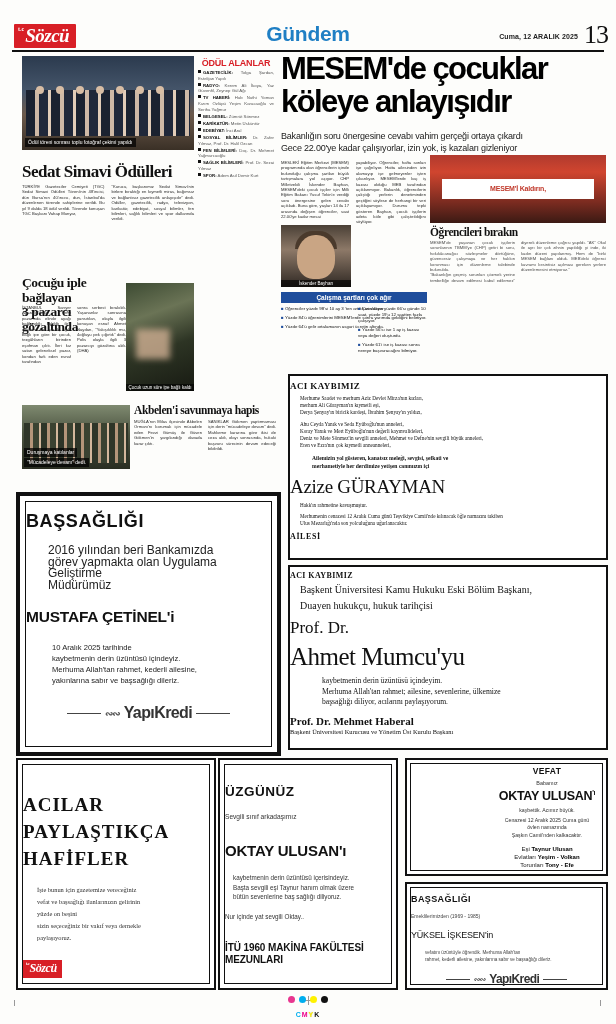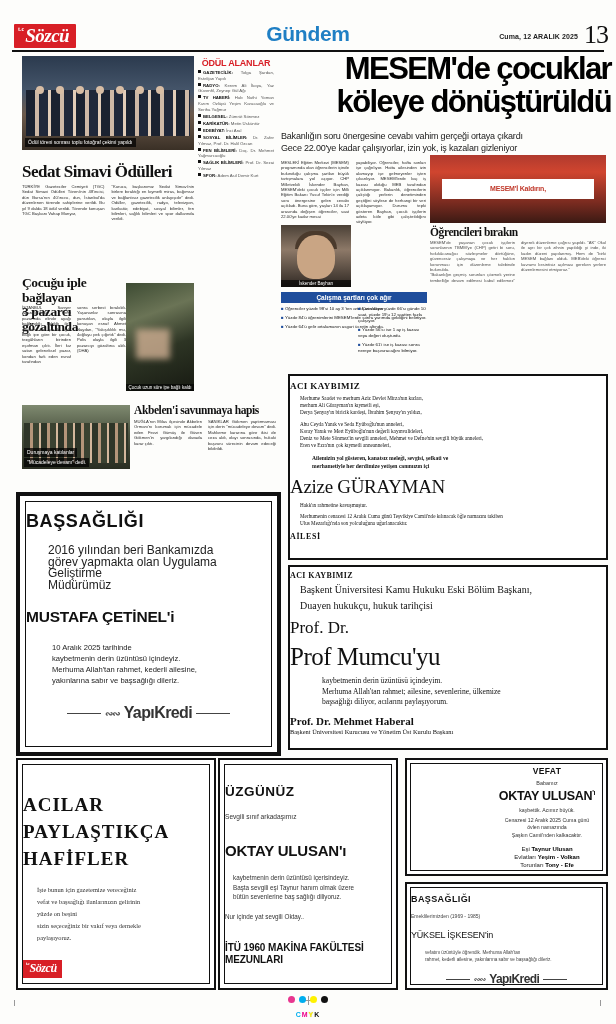--- a/index.html
+++ b/index.html
@@ -60,21 +60,21 @@
 
   
   .hsedat{position:absolute;left:22px;top:162px;width:172px;font-size:17px;letter-spacing:-0.5px;}
   .sedat-body{position:absolute;left:22px;top:184px;width:172px;column-count:2;column-gap:7px;}
   .hcocuk{position:absolute;left:22px;top:276px;width:104px;font-size:13.5px;line-height:14.5px;letter-spacing:-0.4px;}
   .cocuk-body{position:absolute;left:22px;top:305px;width:104px;column-count:2;column-gap:6px;}
   .hakbelen{position:absolute;left:134px;top:404px;width:142px;font-size:11.5px;letter-spacing:-0.4px;}
   .akbelen-body{position:absolute;left:134px;top:419px;width:142px;column-count:2;column-gap:6px;}
 
   
-  .main-head{position:absolute;left:281px;top:52px;width:330px;text-align:right;}
+  .main-head{position:absolute;left:281px;top:52px;width:330px;}
   .main-head .l1,.main-head .l2{font-family:"Liberation Sans",sans-serif;font-weight:bold;font-size:31px;line-height:33px;letter-spacing:-1.6px;color:#000;}
   .main-sub{position:absolute;left:281px;top:130px;width:330px;font-size:9px;line-height:12px;color:#1a1a1a;letter-spacing:-0.2px;}
   .main-body2{position:absolute;left:281px;top:160px;width:146px;}
   .main-right-col{position:absolute;left:356px;top:160px;width:70px;}
 
   
   .bluebar{position:absolute;left:281px;top:292px;width:146px;height:11px;background:#1f4e9c;color:#fff;font-size:6.5px;font-weight:bold;text-align:center;line-height:11px;}
   .bullets{position:absolute;left:281px;top:306px;width:146px;font-size:4.4px;line-height:6px;}
   .bullets2{position:absolute;left:358px;top:306px;width:70px;}
   .bl{color:#1f4e9c;font-weight:bold;}
@@ -237,21 +237,21 @@
     <div class="cap" style="left:2px;bottom:2px">"Mücadeleye devam" dedi.</div>
   </div>
   <div class="hl hakbelen">Akbelen'i savunmaya hapis</div>
   <div class="akbelen-body">
     <div class="tiny">MUĞLA'nın Milas ilçesinde Akbelen Ormanı'nı korumak için mücadele eden Fevzi Gümüş ile Güven Gökmen'in yargılandığı davada karar çıktı.</div>
     <div class="tiny">SANIKLAR Gökmen yaptırmaması için derin "mücadeleye devam" dedi. Mahkeme kararına göre ikisi de ceza aldı, olayı sonrasında, hukuki başvuru sürecinin devam edeceği bildirildi.</div>
   </div>
 
   <div class="main-head">
     <div class="l1">MESEM'de çocuklar</div>
-    <div class="l2">köleye dönüştürüldü</div>
+    <div class="l2">köleye anlayışıdır</div>
   </div>
   <div class="main-sub">
     <div>Bakanlığın soru önergesine cevabı vahim gerçeği ortaya çıkardı</div>
     <div>Gece 22.00'ye kadar çalışıyorlar, izin yok, iş kazaları gizleniyor</div>
   </div>
   <div class="main-body2">
     <div class="tiny" style="width:68px">MESLEKİ Eğitim Merkezi (MESEM) programında olan öğrencilerin içinde bulunduğu çalışma şartları büyük tartışmalara yol açıyor.
 
 CHP Milletvekili İskender Bayhan, MESEM'deki çocuk işçiler için Milli Eğitim Bakanı Yusuf Tekin'e verdiği soru önergesine gelen cevabı açıkladı.
 
@@ -311,21 +311,21 @@
     <div class="p" style="white-space:pre-line">Merhumenin cenazesi 12 Aralık Cuma günü Teşvikiye Camii'nde kılınacak öğle namazını takiben
 Ulus Mezarlığı'nda son yolculuğuna uğurlanacaktır.</div>
     <div class="ailesi">AİLESİ</div>
   </div>
 
   <div class="obit ob2 ob-c">
     <div class="kaybimiz">ACI KAYBIMIZ</div>
     <div class="t1">Başkent Üniversitesi Kamu Hukuku Eski Bölüm Başkanı,</div>
     <div class="t1">Duayen hukukçu, hukuk tarihçisi</div>
     <div class="pd">Prof. Dr.</div>
-    <div class="pd nm">Prof Mumcu'yu</div>
+    <div class="pd nm">Ahmet Mumcu'yu</div>
     <div class="p2" style="white-space:pre-line">kaybetmenin derin üzüntüsü içindeyim.
 Merhuma Allah'tan rahmet; ailesine, sevenlerine, ülkemize
 başsağlığı diliyor, acılarını paylaşıyorum.</div>
     <div class="sig">Prof. Dr. Mehmet Haberal</div>
     <div class="sig2">Başkent Üniversitesi Kurucusu ve Yönetim Üst Kurulu Başkanı</div>
   </div>
 
   <div class="obit ob3">
     <div class="ib ob-c">
       <div class="bs">BAŞSAĞLIĞI</div>

